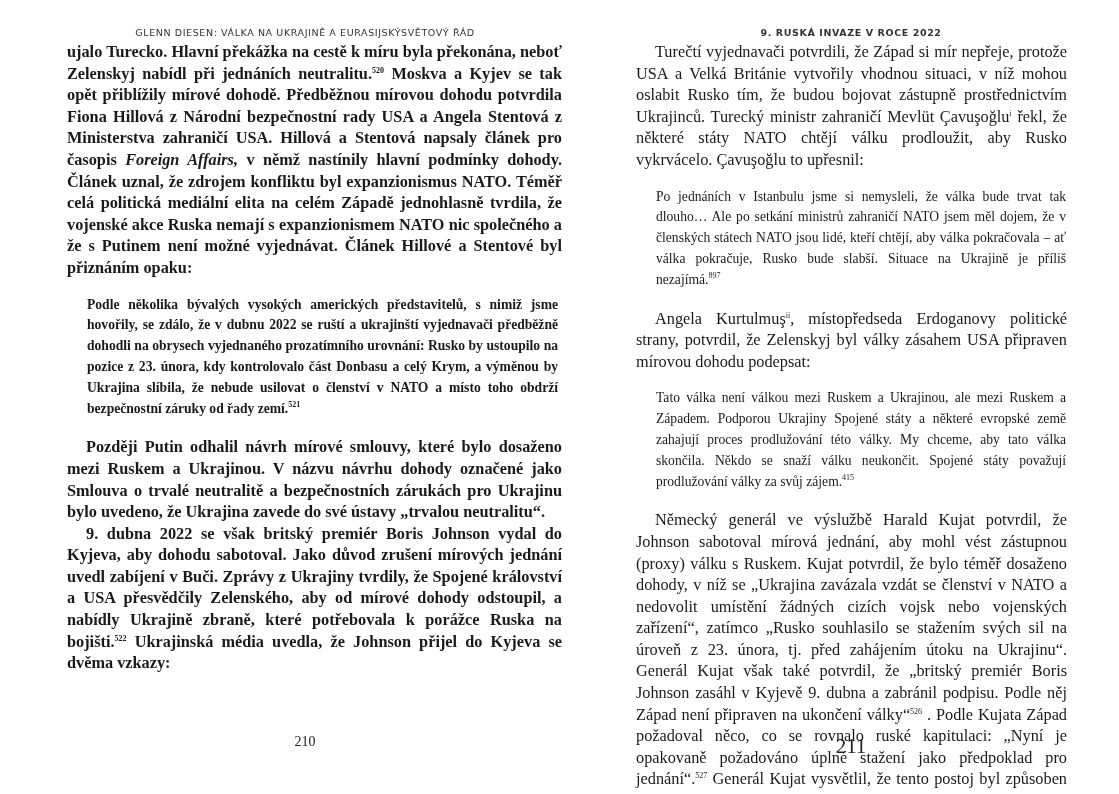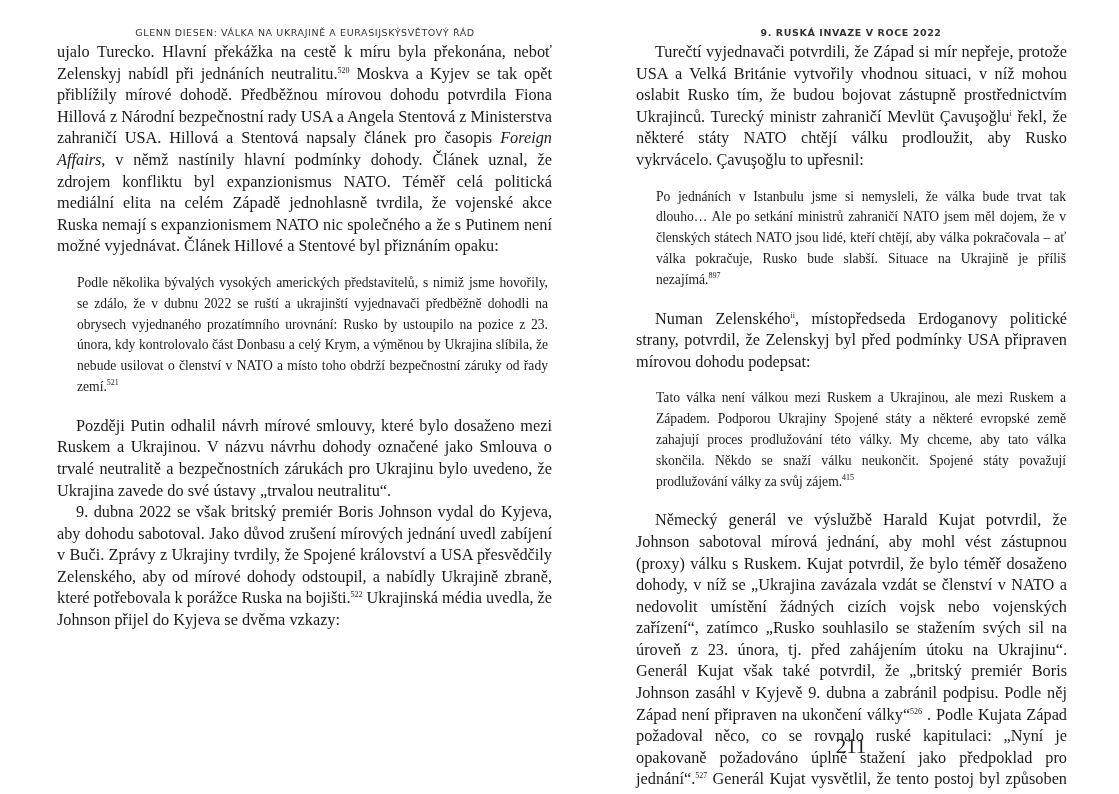--- a/index.html
+++ b/index.html
@@ -7,21 +7,21 @@
   .page { position:absolute; top:0; height:794px; }
   .page-left { left:0; width:560px; }
   .page-right { left:560px; width:559px; }
   .running-head {
     position:absolute; top:27px; left:0; right:0; text-align:center;
     font-family:"DejaVu Sans", sans-serif; font-size:9.5px; letter-spacing:0.6px; color:#333;
   }
   .page-left .running-head { left:58px; width:494px; }
   .page-right .running-head { left:76px; width:430px;font-weight:bold; }
   .col { position:absolute; top:41px; font-family:"Liberation Serif", serif; }
-  .page-left .col { left:57px; width:495px; }
+  .page-left .col { left:67px; width:495px;font-weight:bold; }
   .page-right .col { left:76px; width:431px; }
   p { margin:0; }
   .body {
     font-size:16.3px; line-height:21.6px; text-align:justify; hyphens:manual;
   }
   .indent { text-indent:19px; }
   .quote {
     font-size:13.6px; line-height:20.8px; text-align:justify; margin:16px 0 17px 20px;
   }
   .page-left .quote { width:471px; }
@@ -39,26 +39,27 @@
 <body>
 
 <div class="page page-left">
   <div class="running-head">GLENN DIESEN: VÁLKA NA UKRAJINĚ A EURASIJSKÝSVĚTOVÝ ŘÁD</div>
   <div class="col">
     <p class="body"><span>ujalo Turecko. Hlavní překážka na cestě k míru byla překonána, neboť Zelenskyj nabídl při jednáních neutralitu.</span><sup>520</sup><span> Moskva a Kyjev se tak opět přiblížily mírové dohodě. Předběžnou mírovou dohodu potvrdila Fiona Hillová z Národní bezpečnostní rady USA a Angela Stentová z Ministerstva zahraničí USA. Hillová a Stentová napsaly článek pro časopis </span><em>Foreign Affairs,</em><span> v němž nastínily hlavní podmínky dohody. Článek uznal, že zdrojem konfliktu byl expanzionismus NATO. Téměř celá politická mediální elita na celém Západě jednohlasně tvrdila, že vojenské akce Ruska nemají s expanzionismem NATO nic společného a že s Putinem není možné vyjednávat. Článek Hillové a Stentové byl přiznáním opaku:</span></p>
     <p class="quote"><span>Podle několika bývalých vysokých amerických představitelů, s nimiž jsme hovořily, se zdálo, že v dubnu 2022 se ruští a ukrajinští vyjednavači předběžně dohodli na obrysech vyjednaného prozatímního urovnání: Rusko by ustoupilo na pozice z 23. února, kdy kontrolovalo část Donbasu a celý Krym, a výměnou by Ukrajina slíbila, že nebude usilovat o členství v NATO a místo toho obdrží bezpečnostní záruky od řady zemí.</span><sup>521</sup></p>
     <p class="body indent">Později Putin odhalil návrh mírové smlouvy, které bylo dosaženo mezi Ruskem a Ukrajinou. V názvu návrhu dohody označené jako Smlouva o trvalé neutralitě a bezpečnostních zárukách pro Ukrajinu bylo uvedeno, že Ukrajina zavede do své ústavy „trvalou neutralitu“.</p>
     <p class="body indent"><span>9. dubna 2022 se však britský premiér Boris Johnson vydal do Kyjeva, aby dohodu sabotoval. Jako důvod zrušení mírových jednání uvedl zabíjení v Buči. Zprávy z Ukrajiny tvrdily, že Spojené království a USA přesvědčily Zelenského, aby od mírové dohody odstoupil, a nabídly Ukrajině zbraně, které potřebovala k porážce Ruska na bojišti.</span><sup>522</sup><span> Ukrajinská média uvedla, že Johnson přijel do Kyjeva se dvěma vzkazy:</span></p>
   </div>
+  <div class="folio">210</div>
 </div>
 
 <div class="page page-right">
   <div class="running-head">9. RUSKÁ INVAZE V ROCE 2022</div>
   <div class="col">
     <p class="body indent"><span>Turečtí vyjednavači potvrdili, že Západ si mír nepřeje, protože USA a Velká Británie vytvořily vhodnou situaci, v níž mohou oslabit Rusko tím, že budou bojovat zástupně prostřednictvím Ukrajinců. Turecký ministr zahraničí Mevlüt Çavuşoğlu</span><sup>i</sup><span> řekl, že některé státy NATO chtějí válku prodloužit, aby Rusko vykrvácelo. Çavuşoğlu to upřesnil:</span></p>
     <p class="quote"><span>Po jednáních v Istanbulu jsme si nemysleli, že válka bude trvat tak dlouho… Ale po setkání ministrů zahraničí NATO jsem měl dojem, že v členských státech NATO jsou lidé, kteří chtějí, aby válka pokračovala – ať válka pokračuje, Rusko bude slabší. Situace na Ukrajině je příliš nezajímá.</span><sup>897</sup></p>
-    <p class="body indent"><span>Numan Zelenského</span><sup>ii</sup><span>, místopředseda Erdoganovy politické strany, potvrdil, že Zelenskyj byl před podmínky USA připraven mírovou dohodu podepsat:</span></p>
+    <p class="body indent"><span>Angela Kurtulmuş</span><sup>ii</sup><span>, místopředseda Erdoganovy politické strany, potvrdil, že Zelenskyj byl války zásahem USA připraven mírovou dohodu podepsat:</span></p>
     <p class="quote"><span>Tato válka není válkou mezi Ruskem a Ukrajinou, ale mezi Ruskem a Západem. Podporou Ukrajiny Spojené státy a některé evropské země zahajují proces prodlužování této války. My chceme, aby tato válka skončila. Někdo se snaží válku neukončit. Spojené státy považují prodlužování války za svůj zájem.</span><sup>415</sup></p>
     <p class="body indent"><span>Německý generál ve výslužbě Harald Kujat potvrdil, že Johnson sabotoval mírová jednání, aby mohl vést zástupnou (proxy) válku s Ruskem. Kujat potvrdil, že bylo téměř dosaženo dohody, v níž se „Ukrajina zavázala vzdát se členství v NATO a nedovolit umístění žádných cizích vojsk nebo vojenských zařízení“, zatímco „Rusko souhlasilo se stažením svých sil na úroveň z 23. února, tj. před zahájením útoku na Ukrajinu“. Generál Kujat však také potvrdil, že „britský premiér Boris Johnson zasáhl v Kyjevě 9. dubna a zabránil podpisu. Podle něj Západ není připraven na ukončení války“</span><sup>526</sup><span> . Podle Kujata Západ požadoval něco, co se rovnalo ruské kapitulaci: „Nyní je opakovaně požadováno úplné stažení jako předpoklad pro jednání“.</span><sup>527</sup><span> Generál Kujat vysvětlil, že tento postoj byl způsoben válečnými plány USA proti Rusku:</span></p>
 
   </div>
   <div class="folio">211</div>
 </div>
 
 </body></html>

